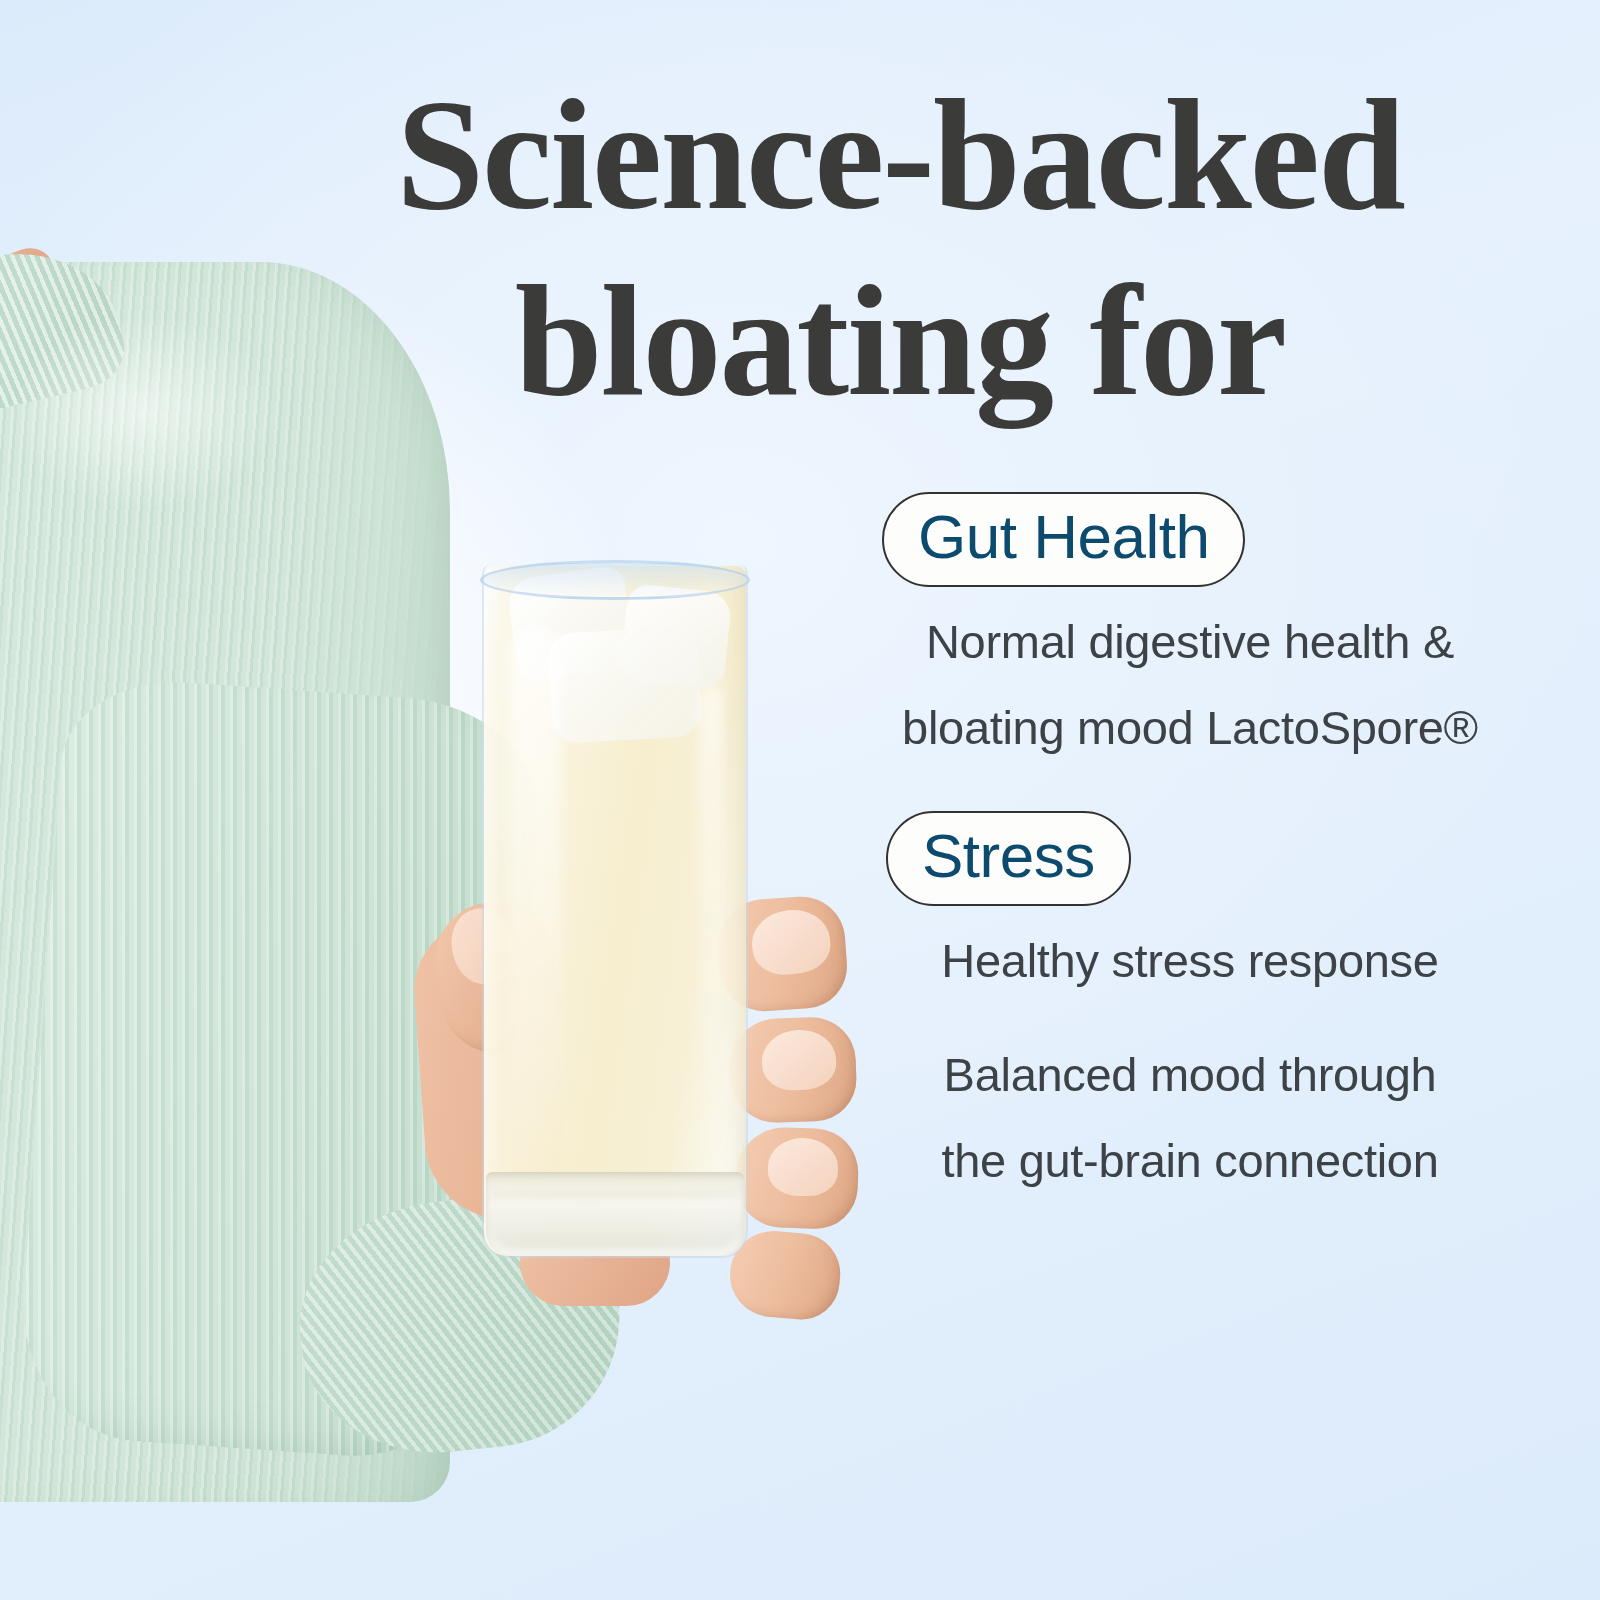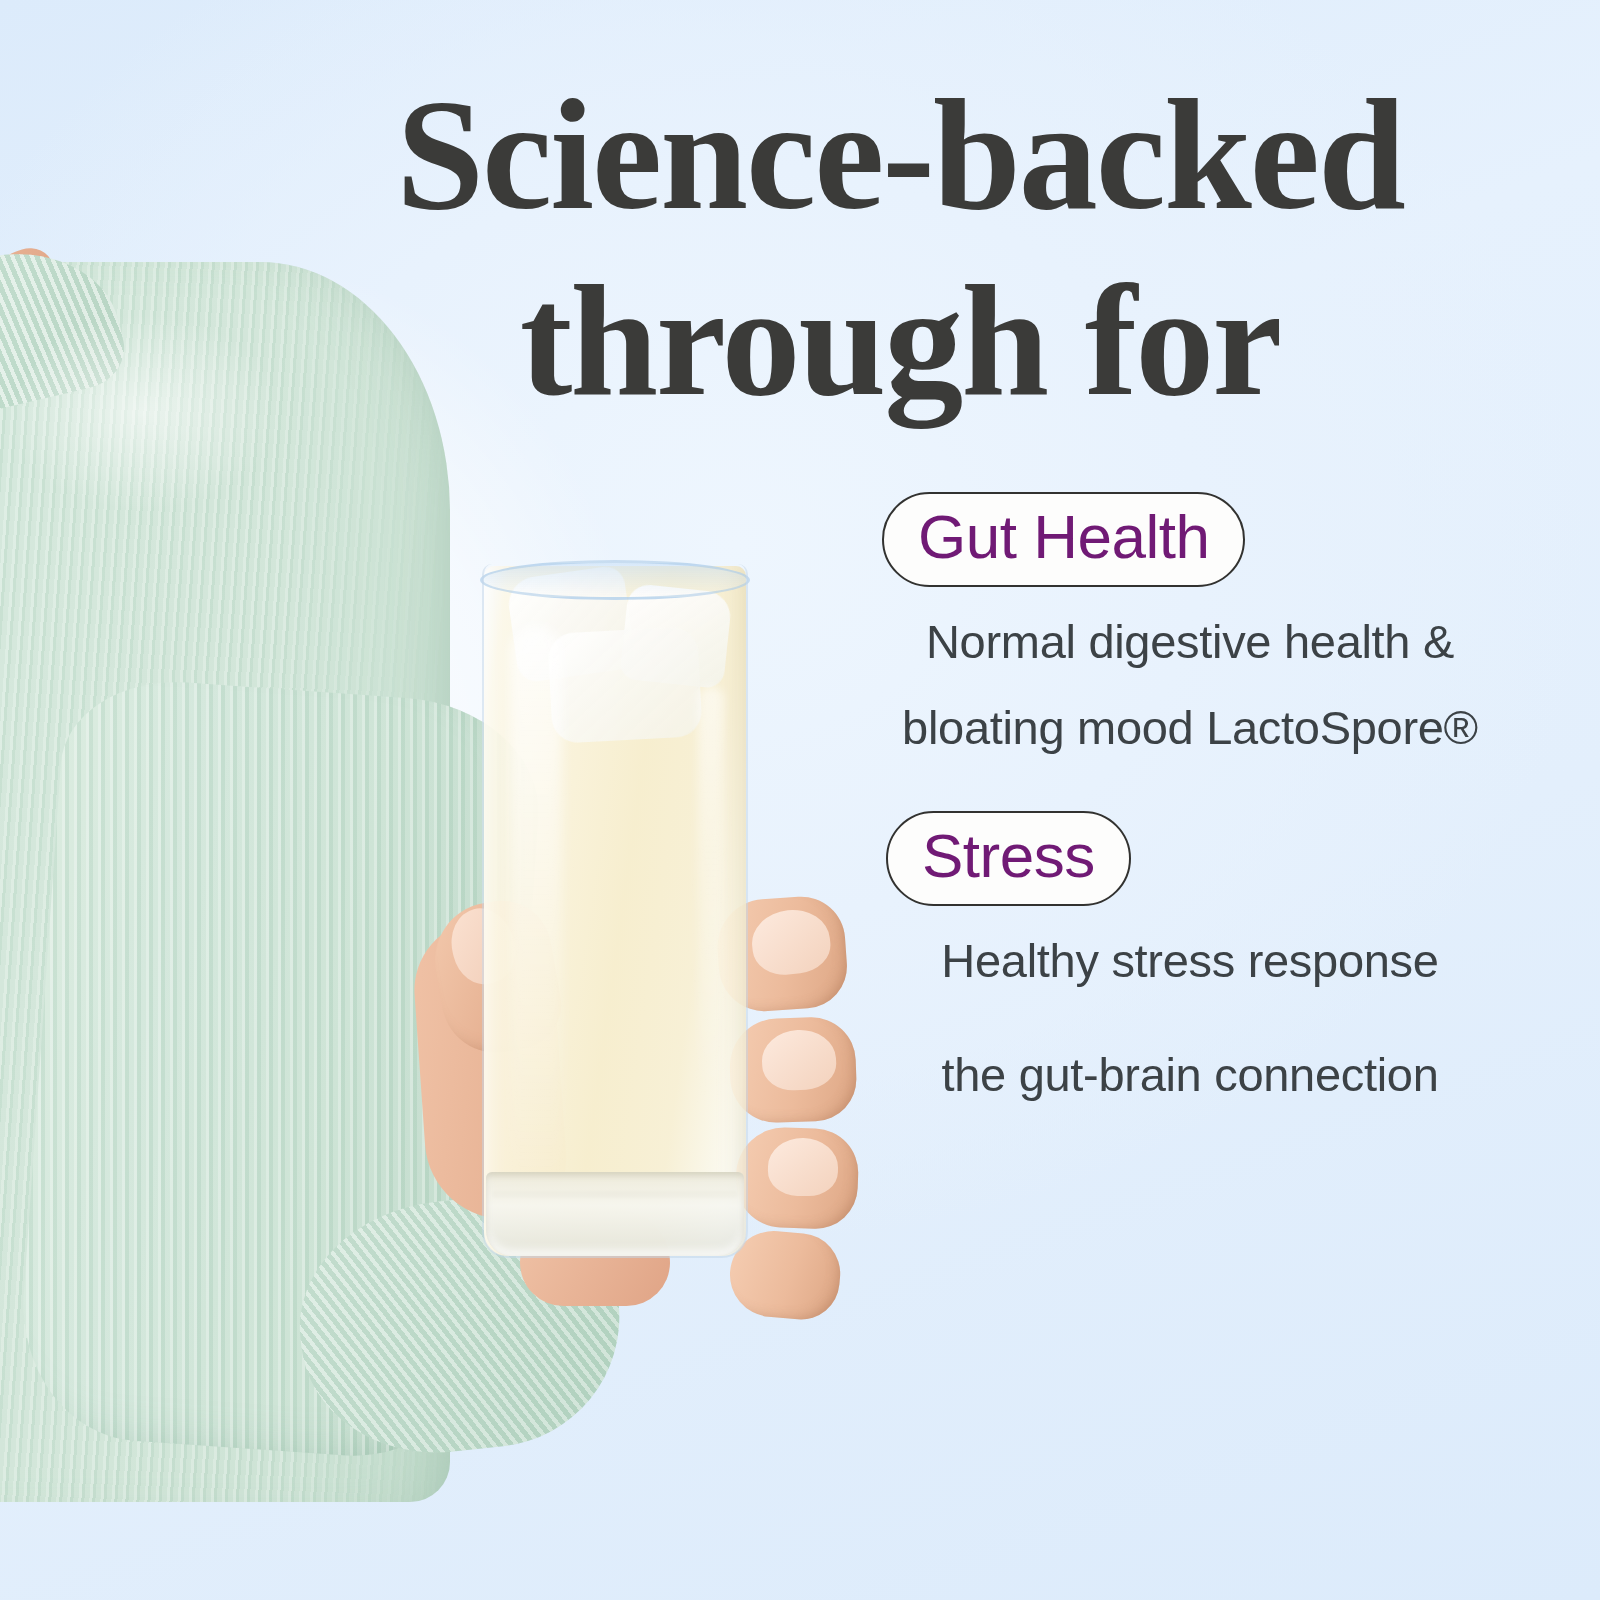--- a/index.html
+++ b/index.html
@@ -245,21 +245,21 @@
   .benefit:last-child{ margin-bottom:0; }
 
   .pill{
     display:inline-flex; align-items:center; justify-content:center;
     background:#fdfdfc;
     border:2.6px solid #323230;
     border-radius:999px;
     padding:10px 34px 14px;
     font-size:62px;
     line-height:1.08;
-    color:#701a75;
+    color:#0c4a6e;
     letter-spacing:-.5px;
     margin-left:30px;
   }
   .benefit.b-gut .pill{ margin-left:22px; }
   .benefit.b-stress .pill{ margin-left:26px;text-align:right; }
   .benefit.b-mood .pill{ margin-left:32px; }
 
   .desc{
     margin-top:22px;
     text-align:center;
@@ -308,21 +308,21 @@
       <div class="glass-hl2"></div>
       <div class="glass-base-line"></div>
       <div class="glass-base"></div>
       <div class="glass-rim"></div>
       <div class="glass-outline"></div>
     </div>
   </div>
 
   <div class="headline">
     <span class="l1">Science-backed</span>
-    <span class="l2">through for</span>
+    <span class="l2">bloating for</span>
   </div>
 
   <div class="benefits">
 
     <div class="benefit b-gut">
       <div class="pill">Gut Health</div>
       <div class="desc">
         <span>Normal digestive health &amp;</span>
         <span>bloating mood LactoSpore®</span>
       </div>
@@ -330,18 +330,19 @@
 
     <div class="benefit b-stress">
       <div class="pill">Stress</div>
       <div class="desc">
         <span>Healthy stress response</span>
       </div>
     </div>
 
     <div class="benefit b-mood">
       <div class="desc">
+        <span>Balanced mood through</span>
         <span>the gut-brain connection</span>
       </div>
     </div>
 
   </div>
 </div>
 
 </body></html>

